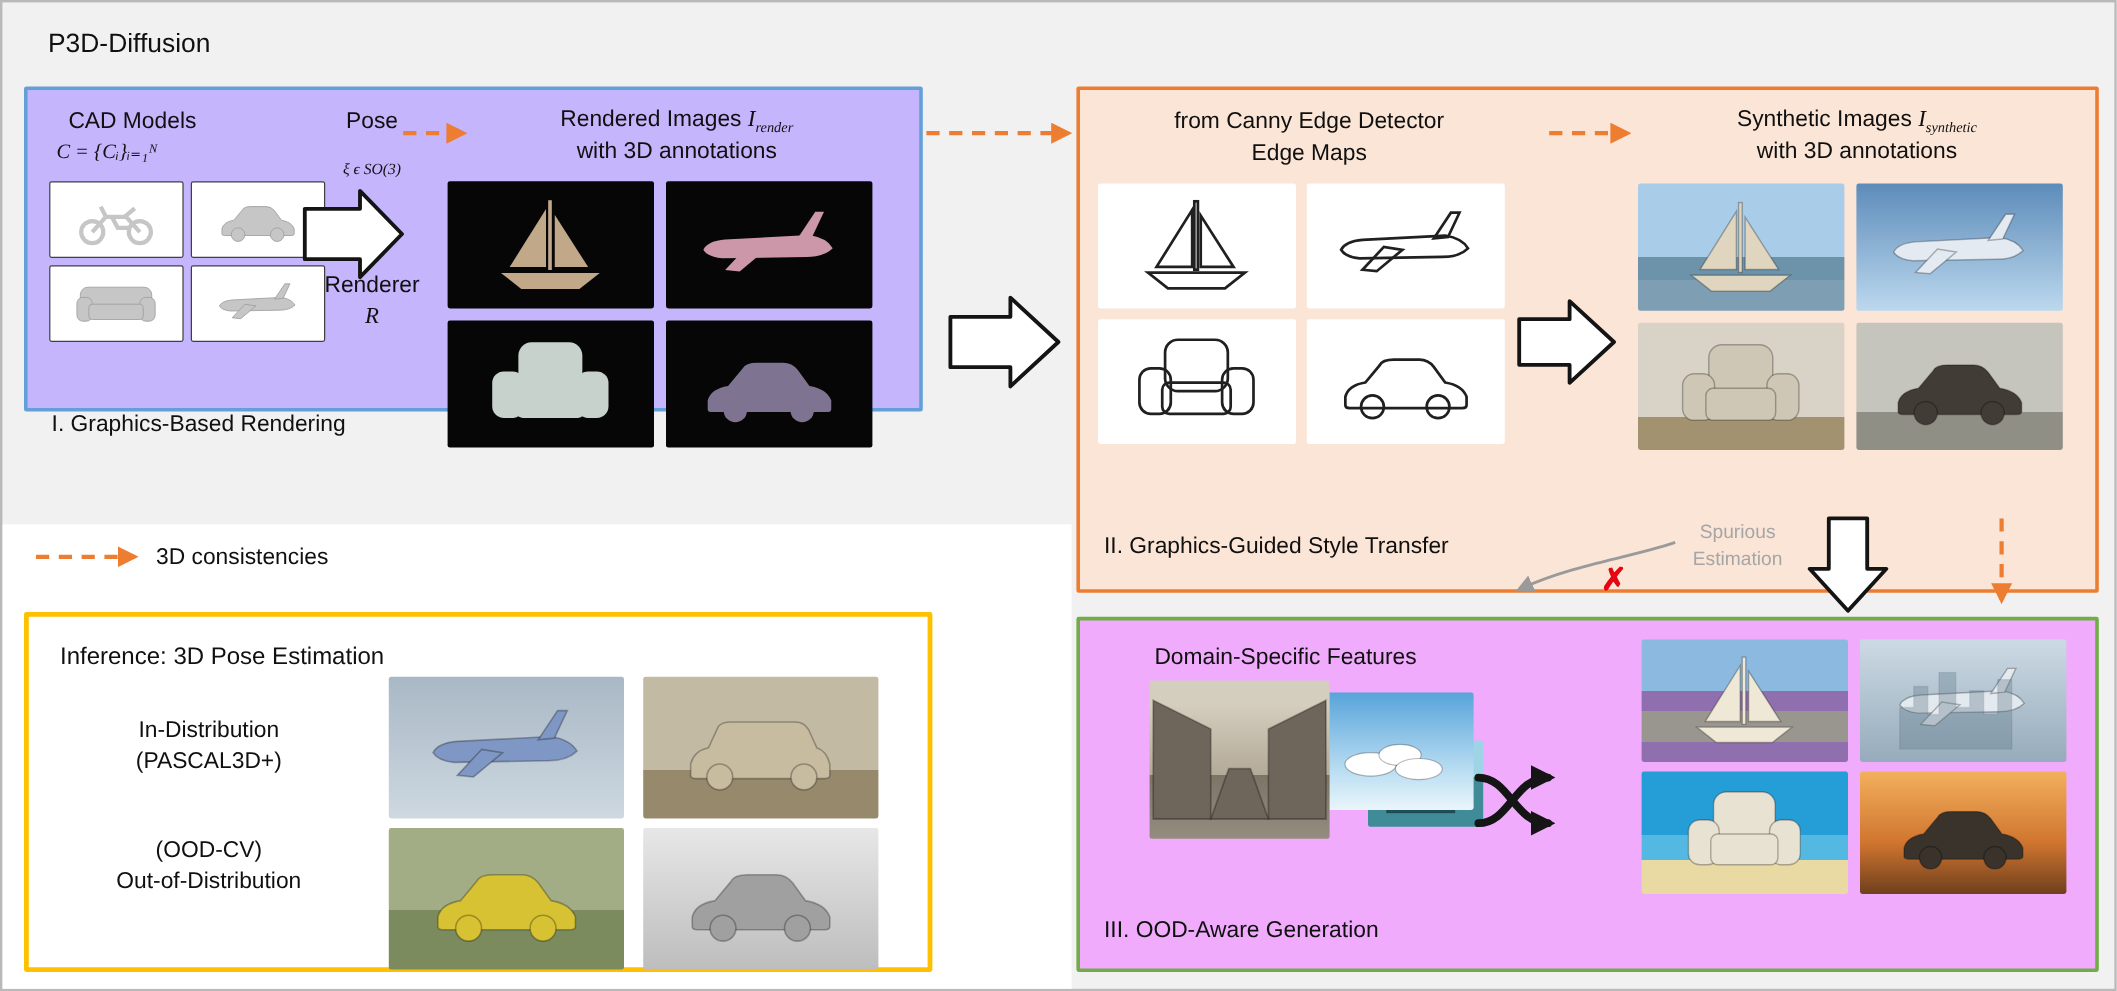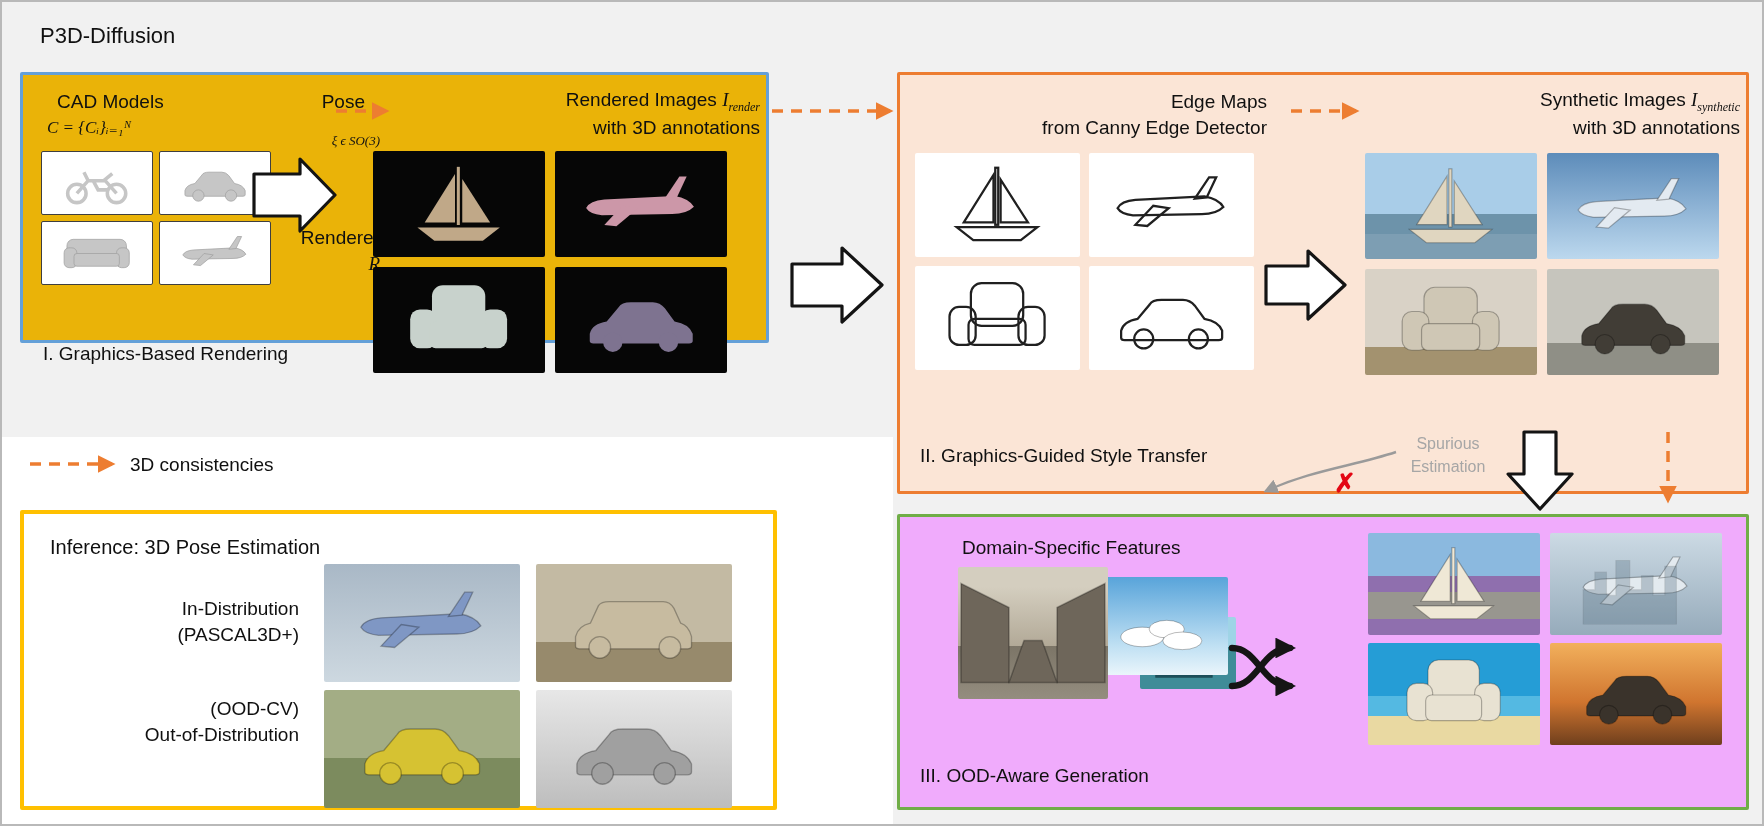--- a/index.html
+++ b/index.html
@@ -2,25 +2,25 @@
 <html><head>
 <meta charset="utf-8">
 <style>
   html,body{margin:0;padding:0;background:#e8e8e8}
   .canvas{position:relative;width:1764px;height:826px;background:#f1f1f1;border:2px solid #b9b9b9;
           box-sizing:border-box;font-family:"Liberation Sans",sans-serif;color:#111;overflow:hidden}
   .a{position:absolute}
   .h{font-size:19px;line-height:1.35;color:#101010}
   .h2{font-size:20px;line-height:1.3;color:#101010}
   .b{font-weight:400}
-  .hc{text-align:right}
+  .hc{text-align:center}
   .mi{font-family:"Liberation Serif","DejaVu Sans",serif;font-style:italic}
   sub.ms{font-family:"Liberation Serif","DejaVu Sans",serif;font-style:italic;font-size:12px}
   .panel{position:absolute;border-radius:2px;box-sizing:border-box}
-  #panel1{left:18px;top:70px;width:749px;height:271px;background:#eab308;border:3px solid #64a0d8}
+  #panel1{left:18px;top:70px;width:749px;height:271px;background:#c4b5fd;border:3px solid #64a0d8}
   #panel2{left:895px;top:70px;width:852px;height:422px;background:#fbe5d6;border:3px solid #ed7d31}
   #panel3{left:895px;top:512px;width:852px;height:296px;background:#f0abfc;border:3px solid #70ad47}
   #inference{left:18px;top:508px;width:757px;height:300px;background:#ffffff;border:4px solid #ffc000}
   .white-zone{position:absolute;left:0;top:435px;width:891px;height:391px;background:#ffffff}
   .thumb{position:absolute;display:flex;align-items:center;justify-content:center;overflow:hidden;border-radius:2px}
   .thumb svg{width:74%;height:80%}
   .cad{background:#fff;border:1px solid #3f3f3f;color:#c6c6c6}
   .cad svg{fill:currentColor;stroke:#9e9e9e;stroke-width:1}
   .render{background:#060606}
   .render svg{fill:currentColor}
@@ -176,22 +176,22 @@
         </svg>
     </div>
 
     <div class="a h b" style="left:20px;top:266px">I. Graphics-Based Rendering</div>
   </div>
 
   <div class="a h" style="left:128px;top:450px">3D consistencies</div>
 
   <div class="panel" id="panel2">
     <div class="a h hc" style="left:15px;top:14px;width:352px">
+      <div>from Canny Edge Detector</div>
       <div>Edge Maps</div>
-      <div>from Canny Edge Detector</div>
     </div>
 
     <div class="thumb edge sz-e" style="left:15px;top:78px">
       <svg viewBox="0 0 100 70">
           <use href="#sym-sailboat"></use>
         </svg>
     </div>
     <div class="thumb edge sz-e" style="left:189px;top:78px">
       <svg viewBox="0 0 100 70">
           <use href="#sym-airplane"></use>

